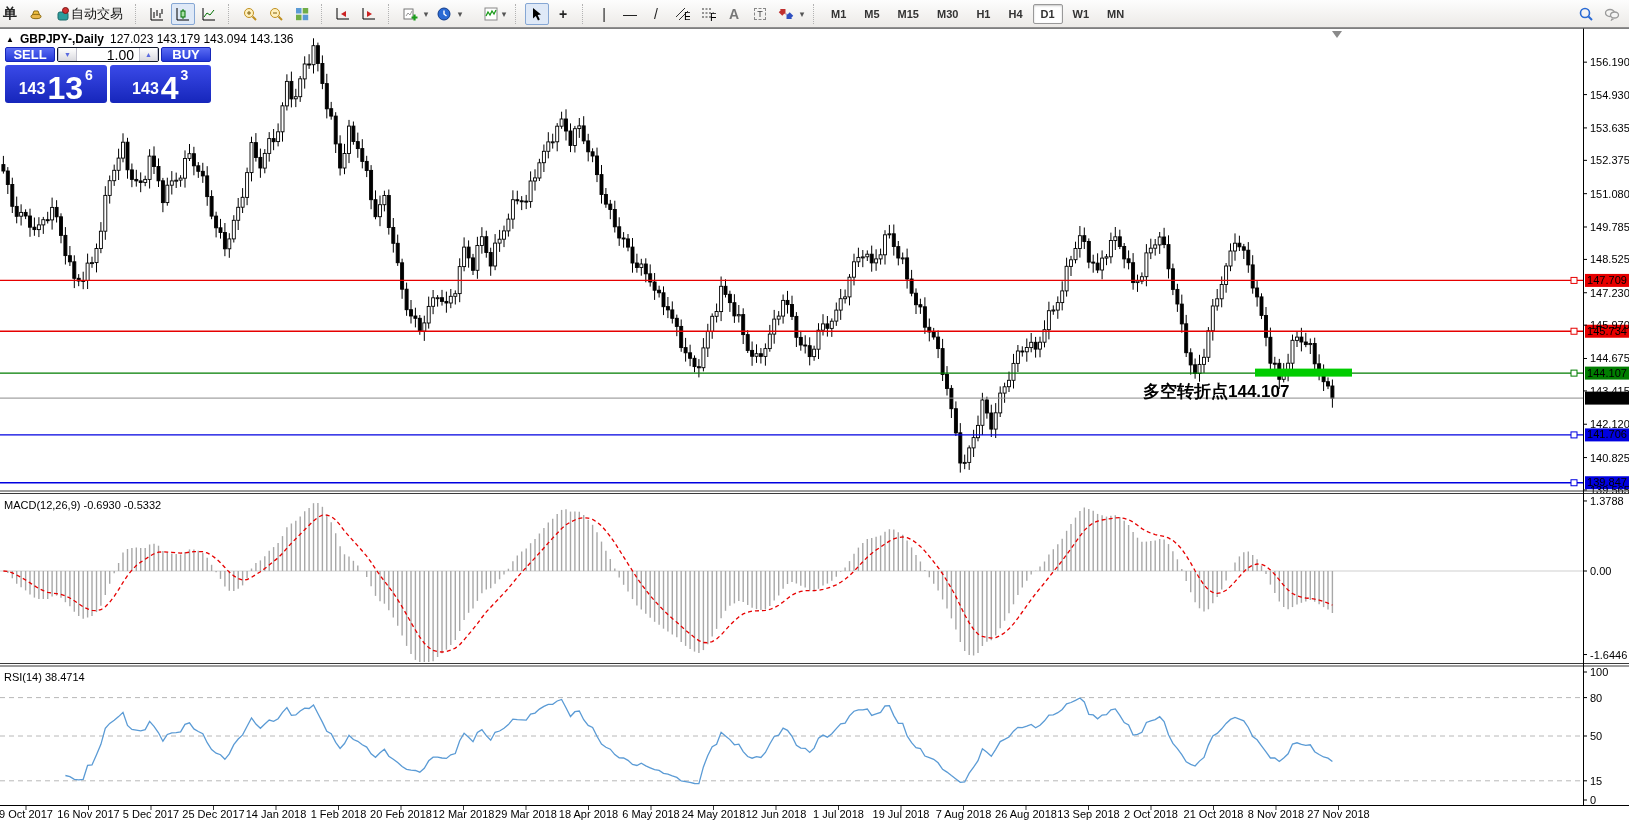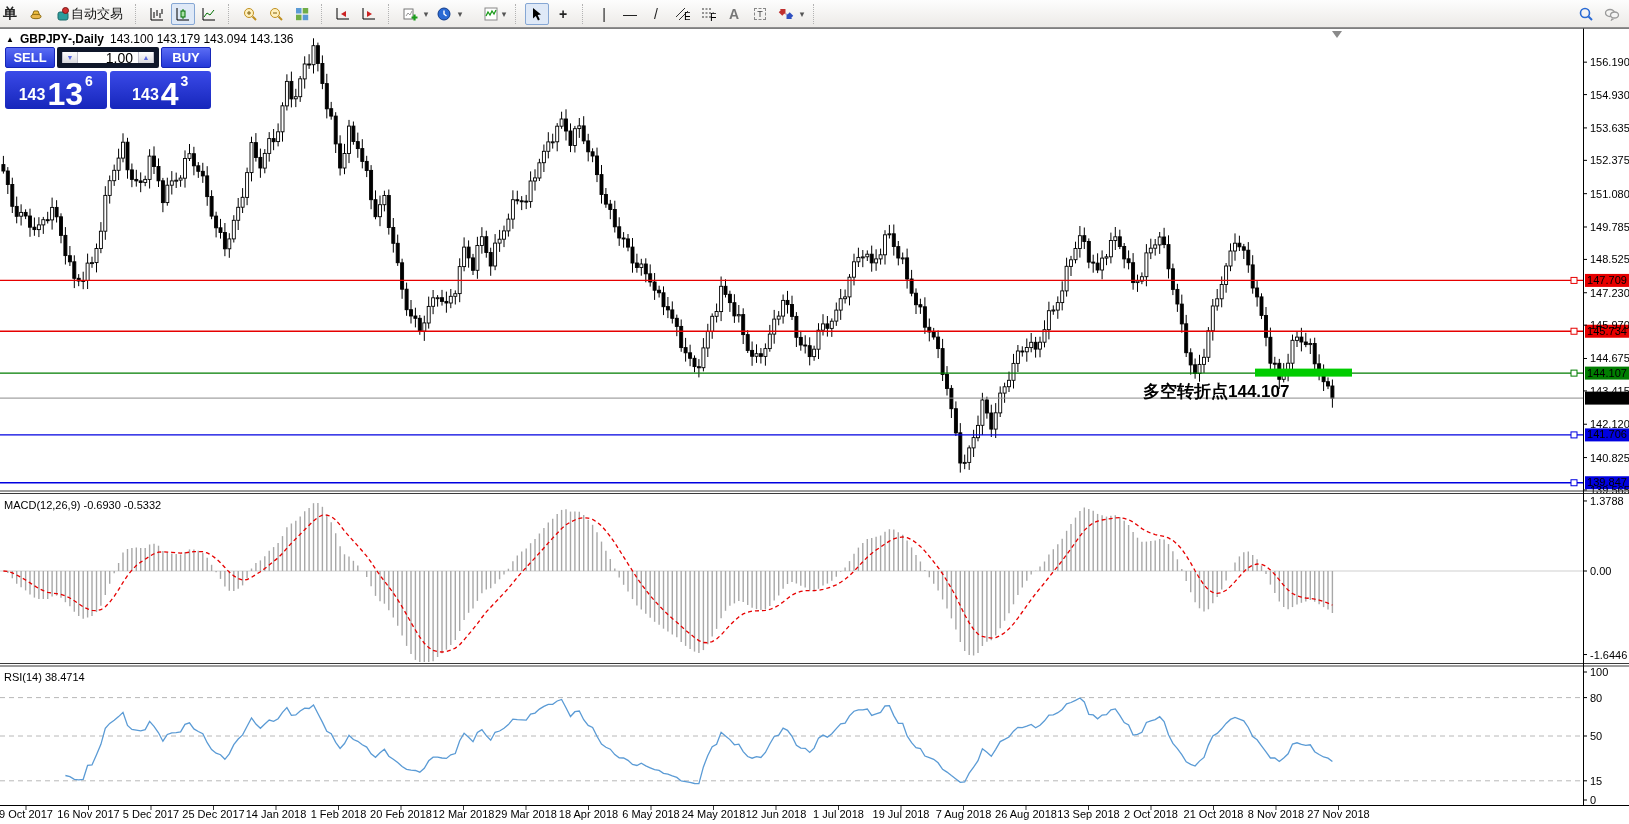--- a/index.html
+++ b/index.html
@@ -23,24 +23,24 @@
   .tbox{border:1px dashed #888;font-size:9px;padding:0 2px;color:#444;}
   
   .chartwrap{position:relative;width:1629px;height:796px;background:#fff;}
   svg{display:block;}
   svg text{font-family:"Liberation Sans",sans-serif;font-size:11px;fill:#000;}
   .annot{font-size:17px;font-weight:bold;}
   .chart-title{position:absolute;top:4px;left:6px;font-size:12px;color:#000;z-index:4;display:flex;align-items:center;gap:6px;}
   .chart-title .tri{font-size:8px;}
   
   .otp{position:absolute;left:5px;top:19px;width:206px;z-index:5;}
-  .otp-row1{display:flex;height:21px;gap:2px;}
+  .otp-row1{display:flex;height:15px;gap:2px;}
   .btn-sell,.btn-buy{flex:0 0 50px;background:linear-gradient(#5a6cf4,#2438d8);color:#fff;font-weight:bold;
       font-size:13px;display:flex;align-items:center;justify-content:center;border-radius:2px;border:1px solid #1626b8;box-sizing:border-box;}
-  .vol-wrap{flex:1;display:flex;border:5px solid #0f172a;background:#fff;border-radius:2px;overflow:hidden;}
+  .vol-wrap{flex:1;display:flex;border:1px solid #0f172a;background:#fff;border-radius:2px;overflow:hidden;}
   .vol-btn{width:17px;background:linear-gradient(#ffffff,#d9d9de);color:#5a6ae0;font-size:7px;
       display:flex;align-items:center;justify-content:center;border-left:1px solid #c0c0cc;border-right:1px solid #c0c0cc;}
   .vol-field{flex:1;width:50px;text-align:right;font-size:14px;padding:0 5px;border:none;outline:none;font-family:"Liberation Sans",sans-serif;color:#000;}
   .otp-row2{display:flex;gap:3px;margin-top:3px;height:38px;}
   .price-box{flex:1;background:linear-gradient(#3a4ae8,#1626bb);border-radius:3px;color:#fff;
       display:flex;align-items:flex-end;justify-content:center;padding-bottom:2px;}
   .pb-small{font-size:16px;font-weight:bold;margin-right:2px;line-height:1;padding-bottom:4px;}
   .pb-big{font-size:32px;font-weight:bold;line-height:0.82;}
   .pb-sup{font-size:14px;font-weight:bold;margin-left:2px;line-height:1;align-self:flex-start;padding-top:3px;}
   .icon16{width:16px;height:16px;}
@@ -196,20 +196,31 @@
       <div class="tbtn">
         <svg class="icon16" viewBox="0 0 16 16">
           <polygon points="5,2 9,6 7.5,6 7.5,9 2.5,9 2.5,6 1,6" fill="#c03030" transform="rotate(45 5 5.5)"></polygon>
           <polygon points="11,14 15,10 13.5,10 13.5,7 8.5,7 8.5,10 7,10" fill="#3050c0" transform="rotate(45 11 10.5)"></polygon>
         </svg>
       </div>
         <span class="caret">▾</span>
     </div>
 
     <div class="sep"></div>
+    <div class="tfwrap" id="tf-bar">
+        <div class="tf">M1</div>
+        <div class="tf">M5</div>
+        <div class="tf">M15</div>
+        <div class="tf">M30</div>
+        <div class="tf">H1</div>
+        <div class="tf">H4</div>
+        <div class="tf active">D1</div>
+        <div class="tf">W1</div>
+        <div class="tf">MN</div>
+      </div>
 
     <div class="spacer"></div>
     <div class="tbtn">
       <svg class="icon16" viewBox="0 0 16 16">
         <circle cx="7" cy="7" r="4.5" fill="none" stroke="#2a6ad4" stroke-width="1.6"></circle>
         <line x1="10.5" y1="10.5" x2="14" y2="14" stroke="#2a6ad4" stroke-width="2"></line>
       </svg>
     </div>
     <div class="tbtn">
       <svg class="icon16" viewBox="0 0 16 16">
@@ -1278,21 +1289,21 @@
         </g>
       <text id="annot" class="annot" x="1143" y="397" fill="#00dd00">多空转折点144.107</text>
       <text x="4" y="509">MACD(12,26,9) -0.6930 -0.5332</text>
       <text x="4" y="681">RSI(14) 38.4714</text>
       <polygon points="1332,31 1342,31 1337,38" fill="#8a8a8a"></polygon>
     </svg>
 
     <div class="chart-title">
       <span class="tri">▲</span>
       <b>GBPJPY-,Daily</b>
-      <span>143.100 143.179 143.094 143.136</span>
+      <span>127.023 143.179 143.094 143.136</span>
     </div>
 
     <div class="otp">
       <div class="otp-row1">
         <div class="btn-sell">SELL</div>
         <div class="vol-wrap">
           <div class="vol-btn">▼</div>
           <input class="vol-field" value="1.00" style="">
           <div class="vol-btn">▲</div>
         </div>

